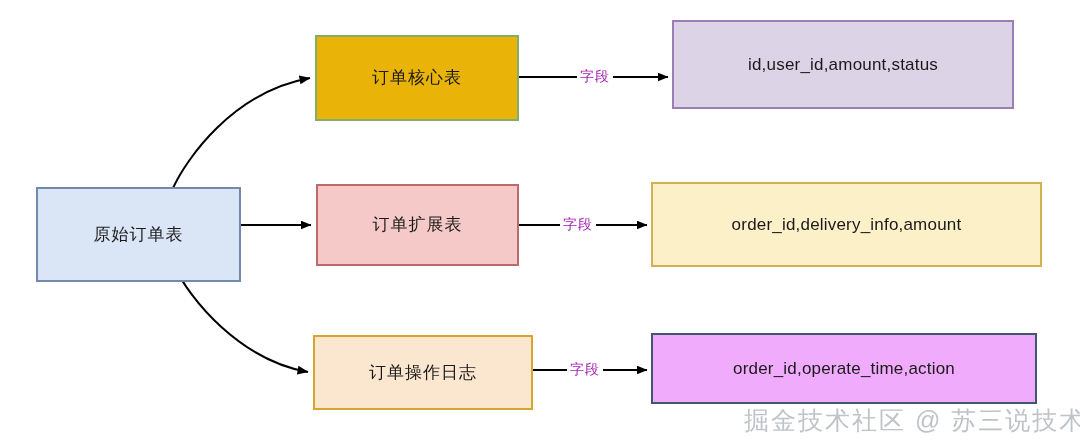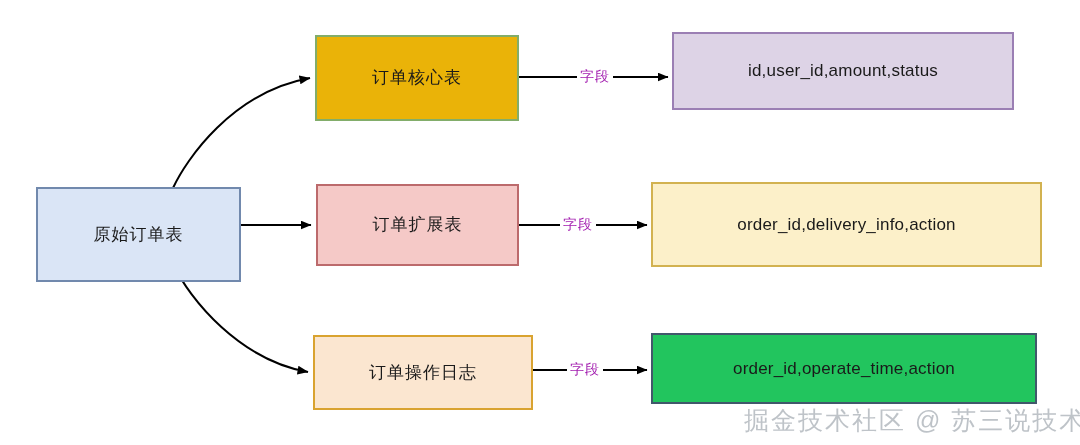--- a/index.html
+++ b/index.html
@@ -56,32 +56,32 @@
     border-color: #bc6a6c;
   }
   #node-log {
     left: 313px; top: 335px; width: 220px; height: 75px;
     background: #fbe6d0;
     border-color: #d9a330;
   }
 
   
   #node-core-fields {
-    left: 672px; top: 32px;  width: 342px; height: 78px;
+    left: 672px; top: 20px;  width: 342px; height: 89px;
     background: #ddd3e6;
     border-color: #9b7fb4;
   }
   #node-ext-fields {
     left: 651px; top: 182px; width: 391px; height: 85px;
     background: #fcf0c9;
     border-color: #d2b250;
   }
   #node-log-fields {
     left: 651px; top: 333px; width: 386px; height: 71px;
-    background: #22c55e;
+    background: #f0abfc;
     border-color: #41586b;
   }
 
   
   .edge-label {
     position: absolute;
     font-size: 14px;
     color: #a21caf;
     background: #ffffff;
     padding: 0 3px;
@@ -153,21 +153,21 @@
 
   <div class="node node-cn" id="node-log">
     <span>订单操作日志</span>
   </div>
 
   <div class="node node-fields" id="node-core-fields">
     <span>id,user_id,amount,status</span>
   </div>
 
   <div class="node node-fields" id="node-ext-fields">
-    <span>order_id,delivery_info,action</span>
+    <span>order_id,delivery_info,amount</span>
   </div>
 
   <div class="node node-fields" id="node-log-fields">
     <span>order_id,operate_time,action</span>
   </div>
 
   <div class="edge-label" id="edge-label-core">字段</div>
   <div class="edge-label" id="edge-label-ext">字段</div>
   <div class="edge-label" id="edge-label-log">字段</div>
 

